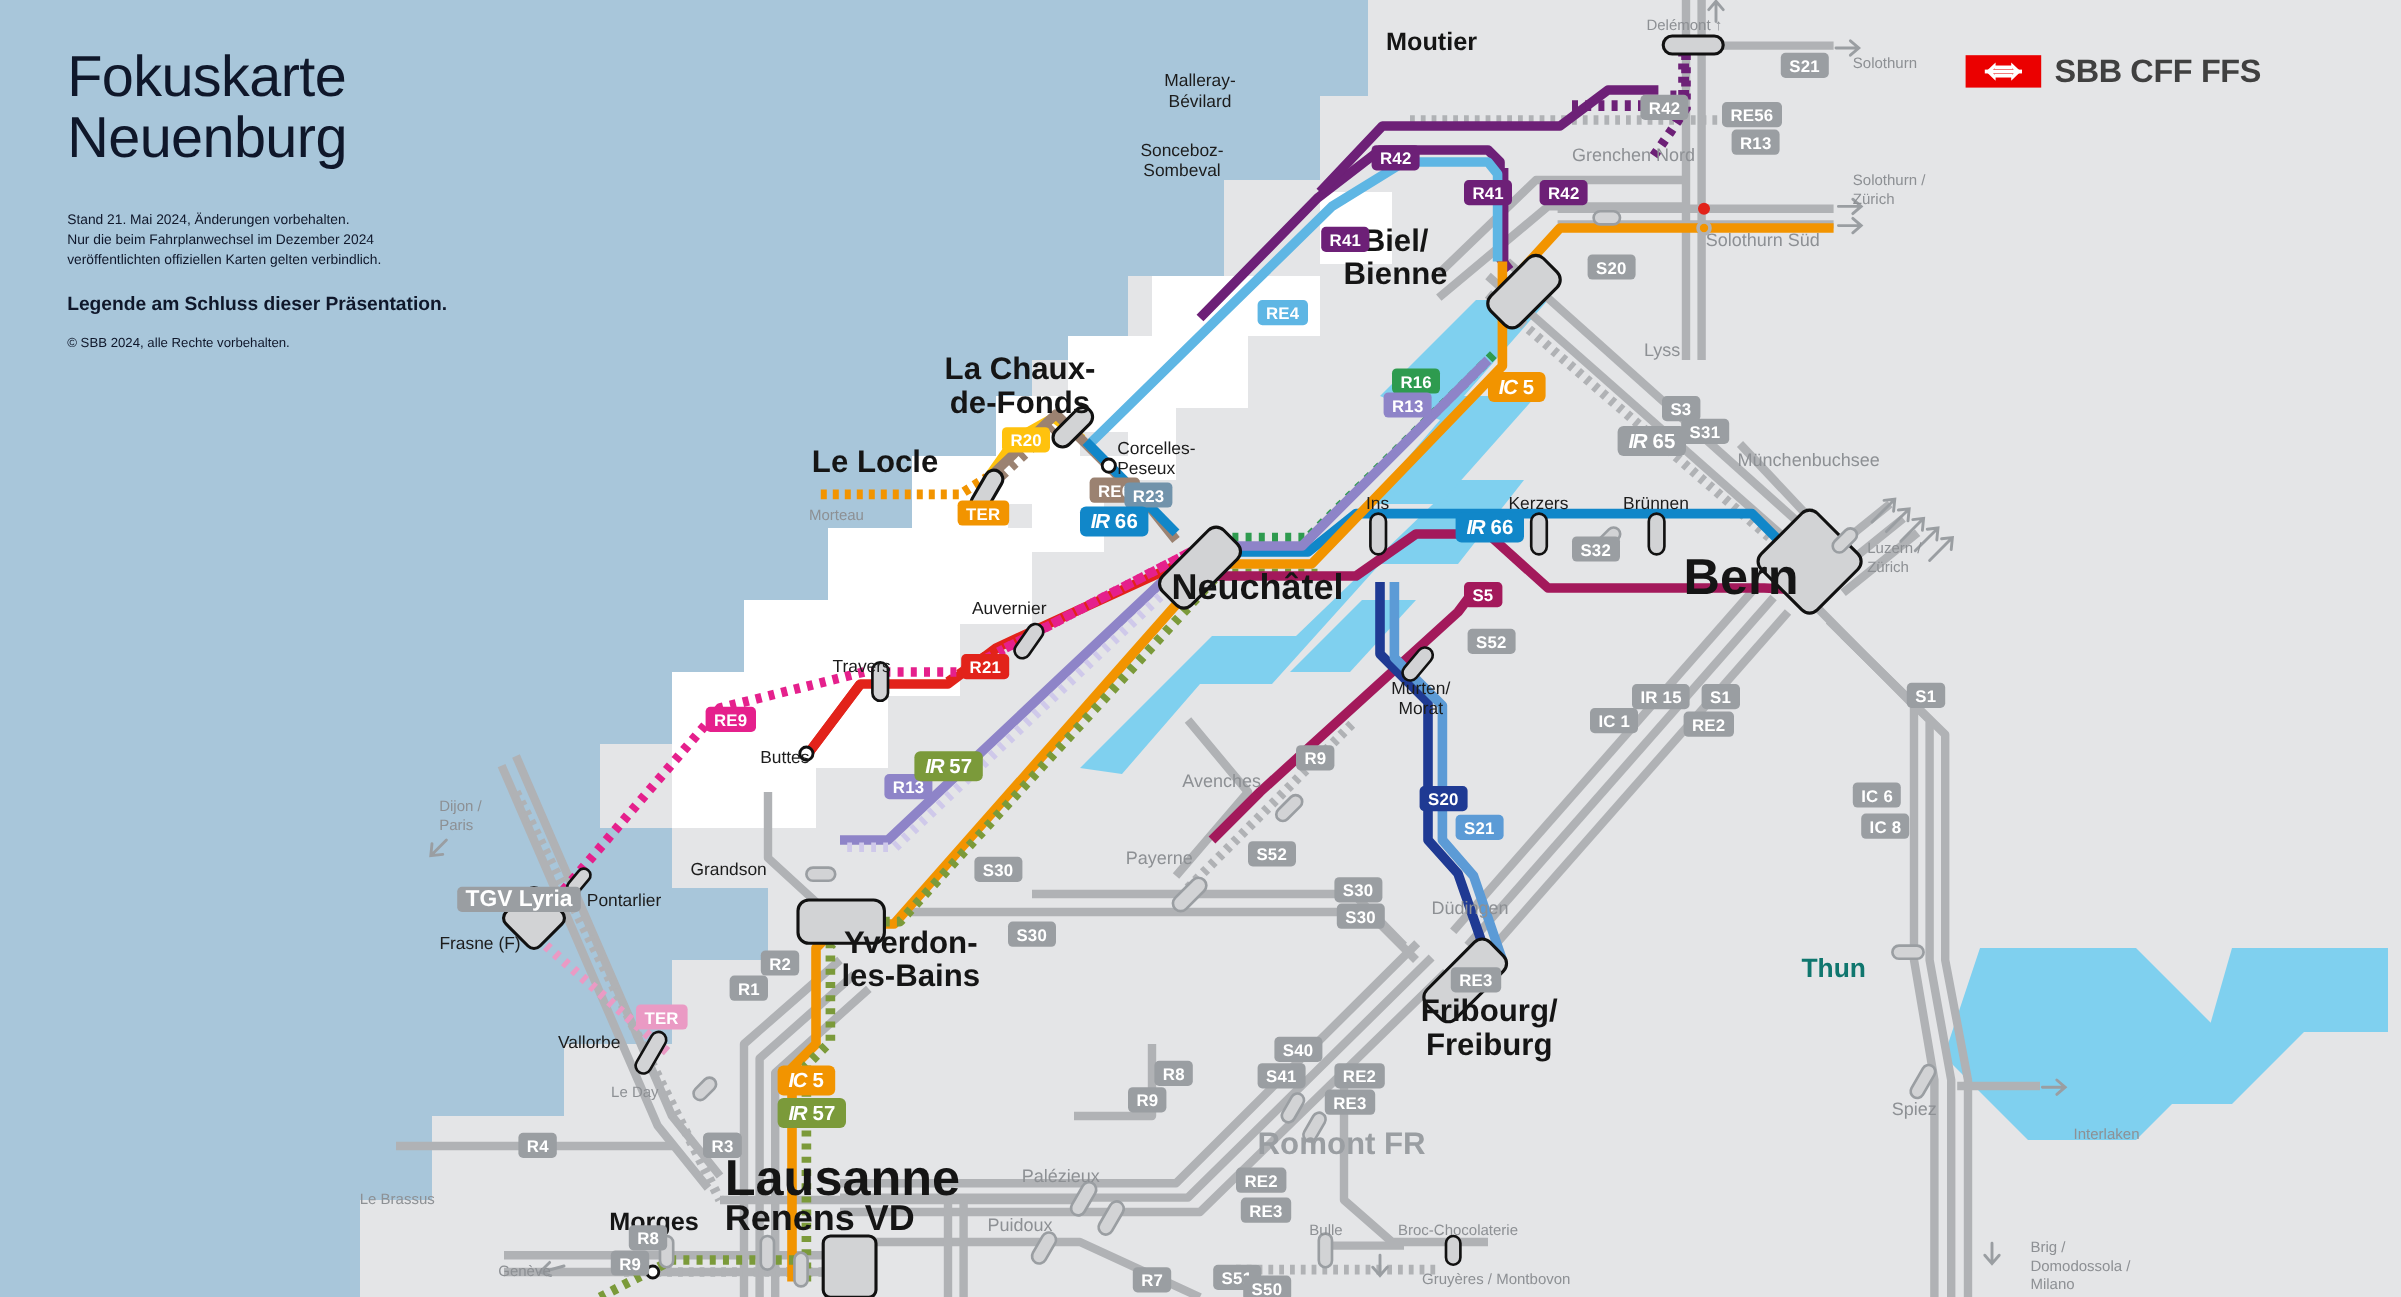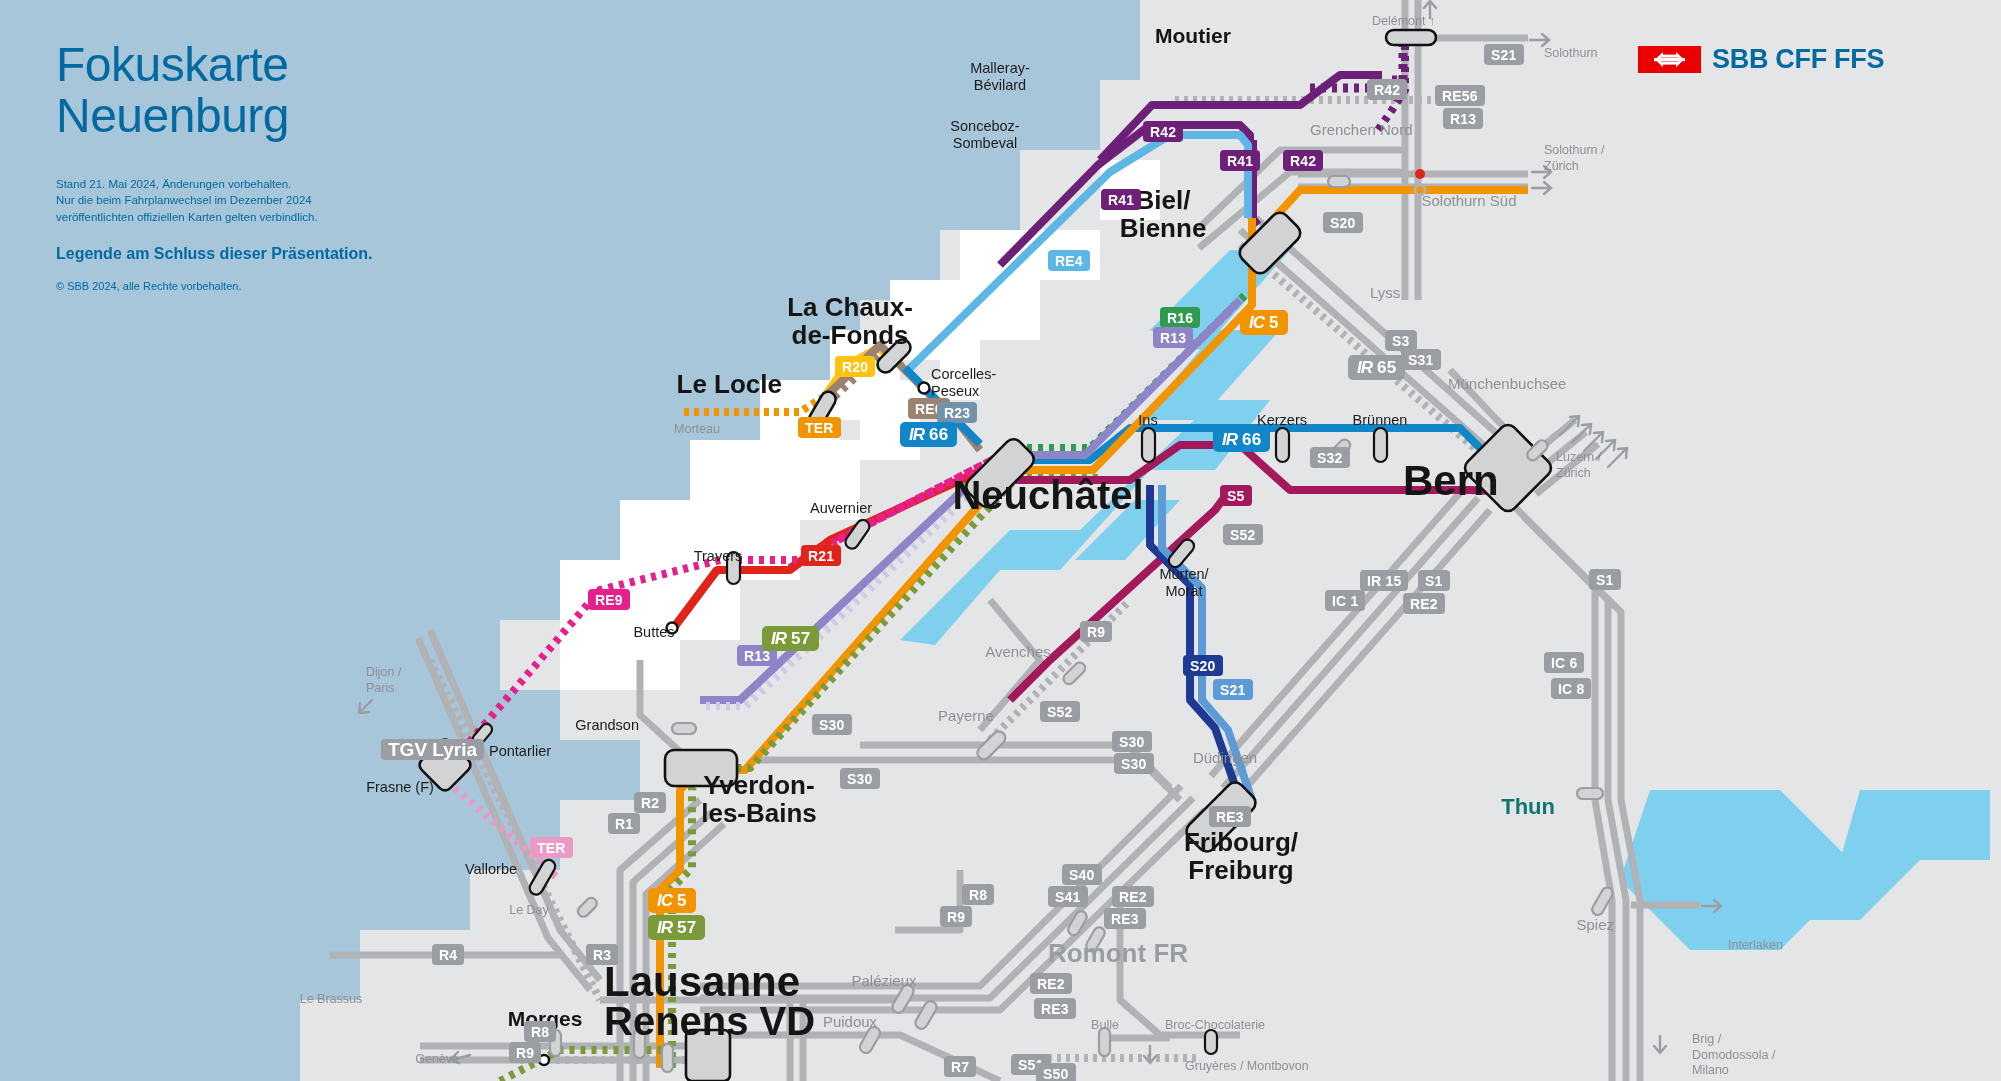--- a/index.html
+++ b/index.html
@@ -2,36 +2,36 @@
 <html lang="de"><head>
 <meta charset="utf-8">
 <title>Fokuskarte Neuenburg</title>
 <style>
   html,body{margin:0;padding:0;background:#e9eaec;}
   body{font-family:"Liberation Sans","DejaVu Sans",sans-serif;}
   #stage{position:relative;width:2001px;height:1081px;overflow:hidden;background:#e9eaec;}
   #stage svg.layer{position:absolute;left:0;top:0;width:2001px;height:1081px;}
 
   
-  #titleblock{position:absolute;left:56px;top:40px;width:380px;color:#0369a1;}
+  #titleblock{position:absolute;left:56px;top:40px;width:380px;color:#0f172a;}
   #titleblock .maintitle{font-size:48px;line-height:1.06;font-weight:300;letter-spacing:-0.5px;white-space:pre-line;}
   #titleblock .meta{font-size:11.5px;line-height:1.45;margin-top:34px;white-space:pre-line;}
   #titleblock .meta2{font-size:16px;line-height:1.45;margin-top:16px;font-weight:bold;}
   #titleblock .meta3{font-size:11px;line-height:1.45;margin-top:14px;}
 
   
   #sbblogo{position:absolute;left:1638px;top:44px;display:flex;align-items:center;gap:11px;}
   #sbblogo .mark{width:63px;height:27px;background:#eb0000;position:relative;display:block;}
-  #sbblogo .wordmark{font-size:27px;font-weight:bold;color:#0369a1;letter-spacing:-0.3px;white-space:nowrap;}
+  #sbblogo .wordmark{font-size:27px;font-weight:bold;color:#404040;letter-spacing:-0.3px;white-space:nowrap;}
 
   
   .lbl{position:absolute;white-space:pre-line;pointer-events:none;}
   .lbl.major{font-weight:bold;color:#151515;font-size:26px;line-height:1.07;}
   .lbl.xl{font-weight:bold;color:#151515;font-size:42px;line-height:1.05;}
-  .lbl.lg{font-weight:bold;color:#151515;font-size:40px;line-height:1.06;}
+  .lbl.lg{font-weight:bold;color:#151515;font-size:30px;line-height:1.06;}
   .lbl.mid{font-weight:bold;color:#151515;font-size:21px;line-height:1.1;}
   .lbl.minor{color:#1c1c1c;font-size:14.5px;line-height:1.2;}
   .lbl.dim{color:#8d9094;font-size:15px;line-height:1.2;}
   .lbl.dimsm{color:#8d9094;font-size:12.5px;line-height:1.25;}
   .lbl.dimmajor{color:#9a9ea2;font-weight:bold;font-size:26px;line-height:1.07;}
   .lbl.dimlg{color:#0f766e;font-weight:bold;font-size:22px;line-height:1.07;}
   .lbl.ctr{transform:translateX(-50%);text-align:center;}
   .lbl.rt{transform:translateX(-100%);text-align:right;}
 
   

